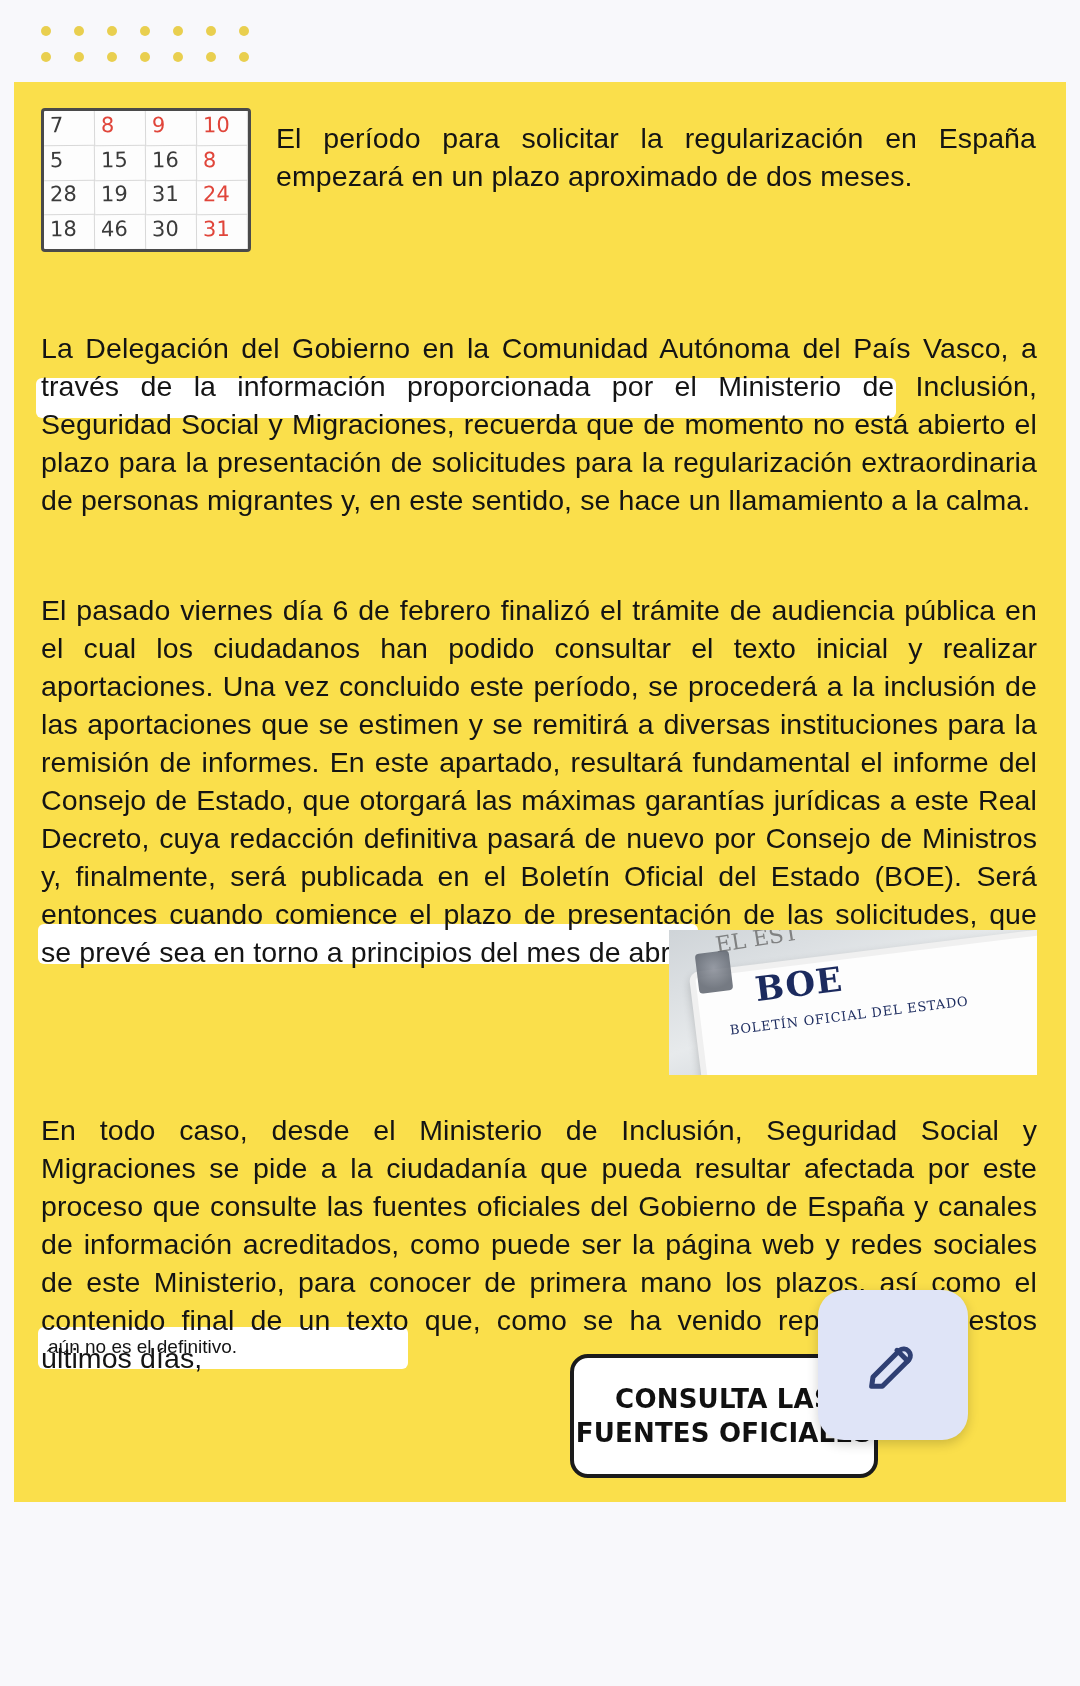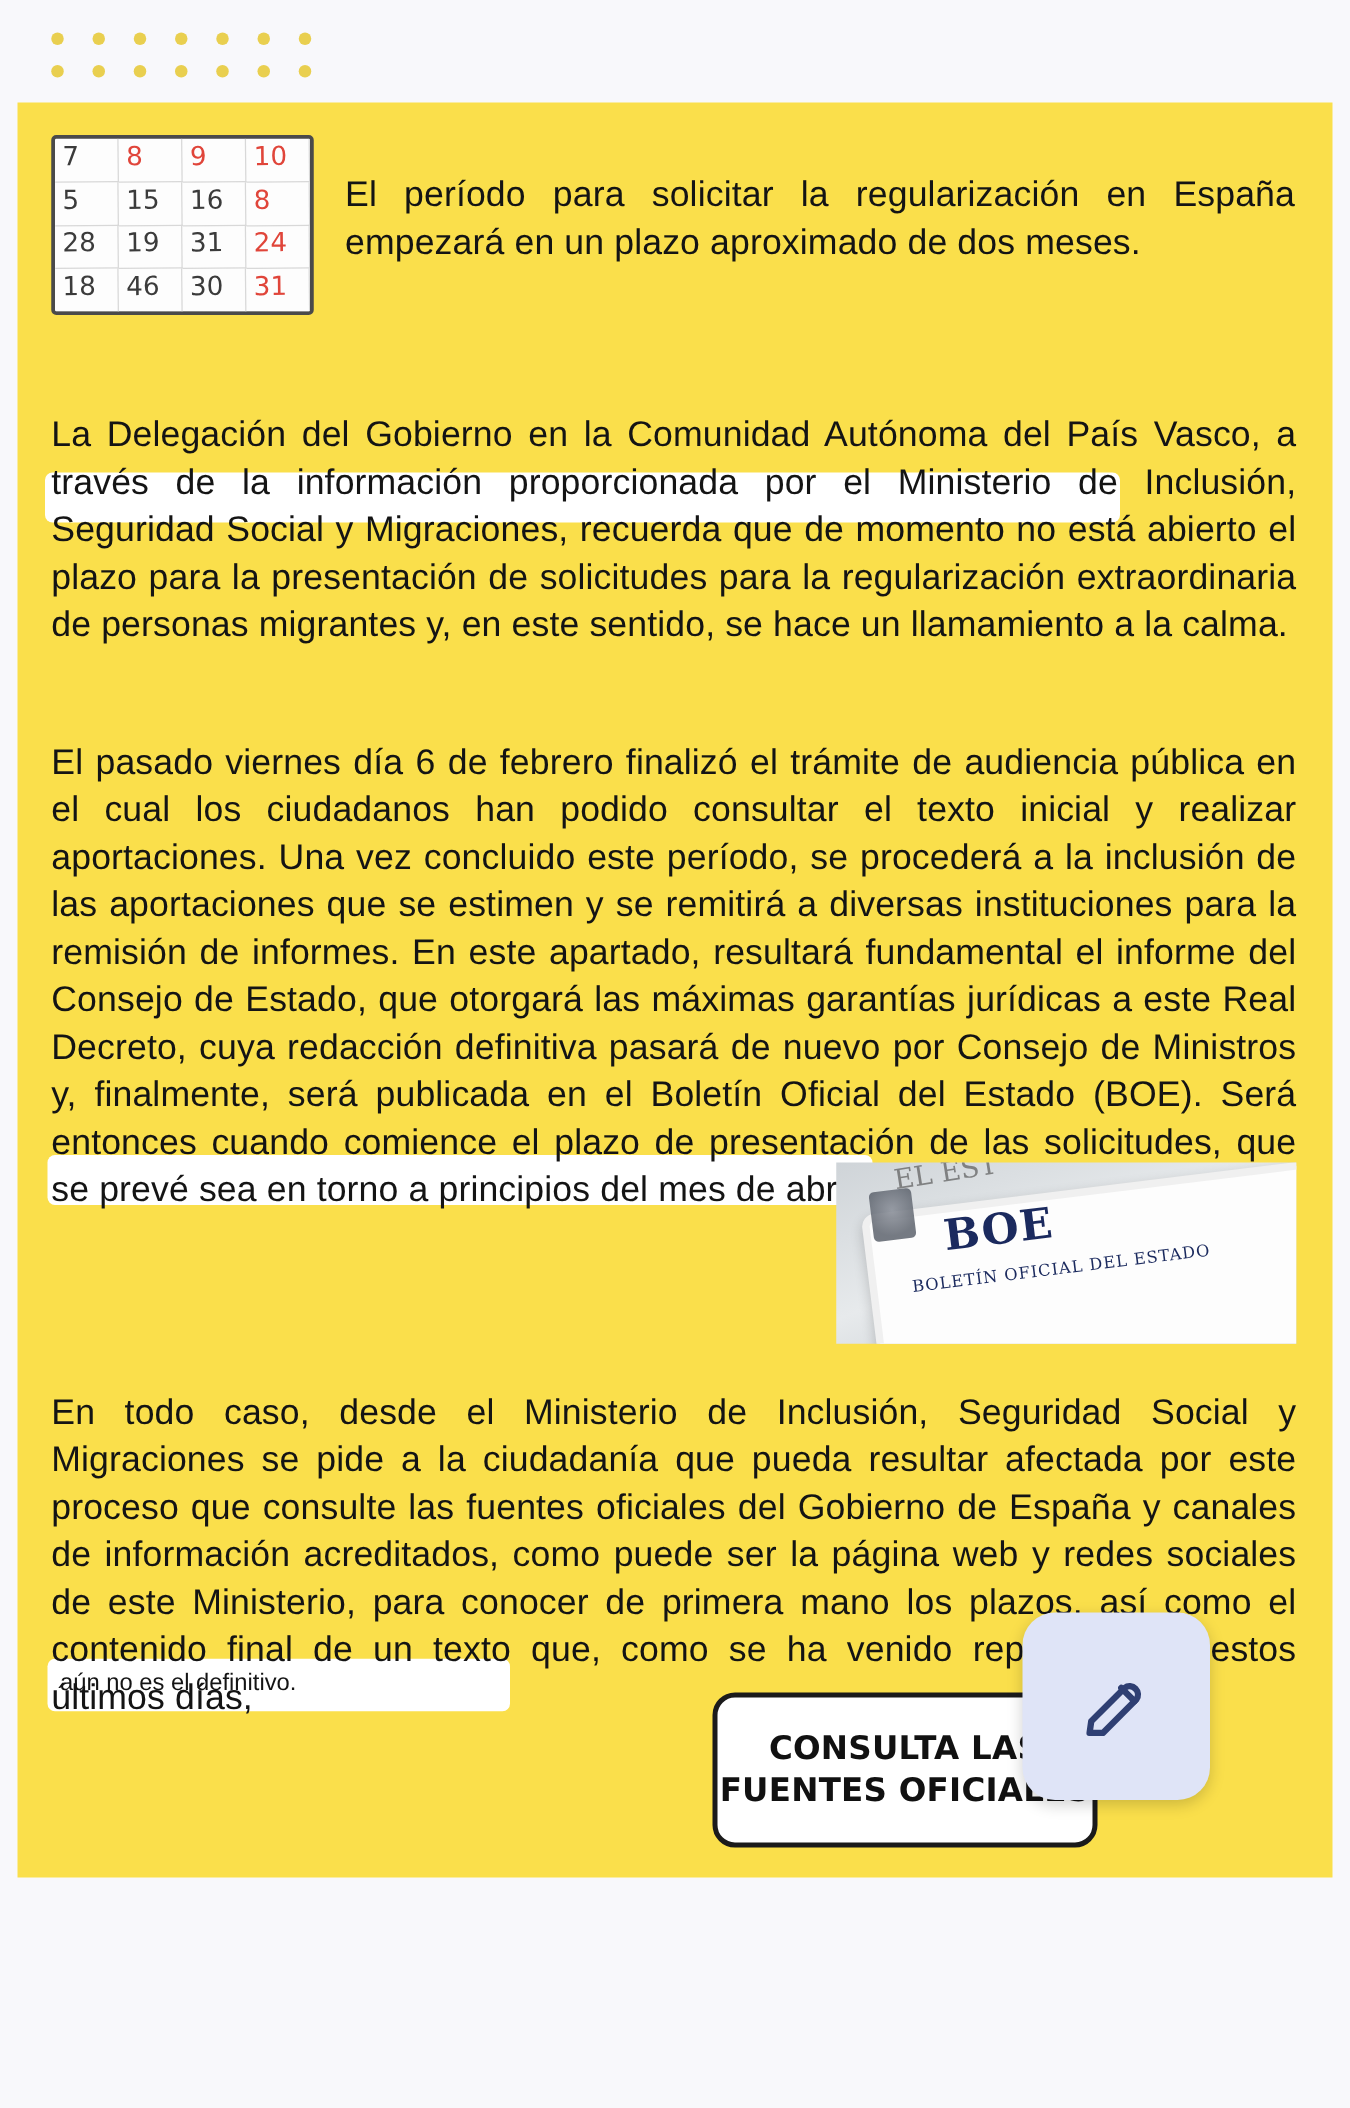--- a/index.html
+++ b/index.html
@@ -87,21 +87,21 @@
   .para {
     position: absolute;
     color: #141414;
     font-size: 28.5px;
     line-height: 38px;
     text-align: justify;
     letter-spacing: 0.1px;
   }
   .p-intro {
     left: 262px;
-    top: 26px;
+    top: 8px;
     width: 760px;
   }
   .p-body1 { left: 27px; top: 218px; width: 996px; }
   .p-body2 { left: 27px; top: 480px; width: 996px; }
   .p-body3 { left: 27px; top: 1000px; width: 996px; }
 
   
   .hl {
     position: absolute;
     background: #ffffff;

